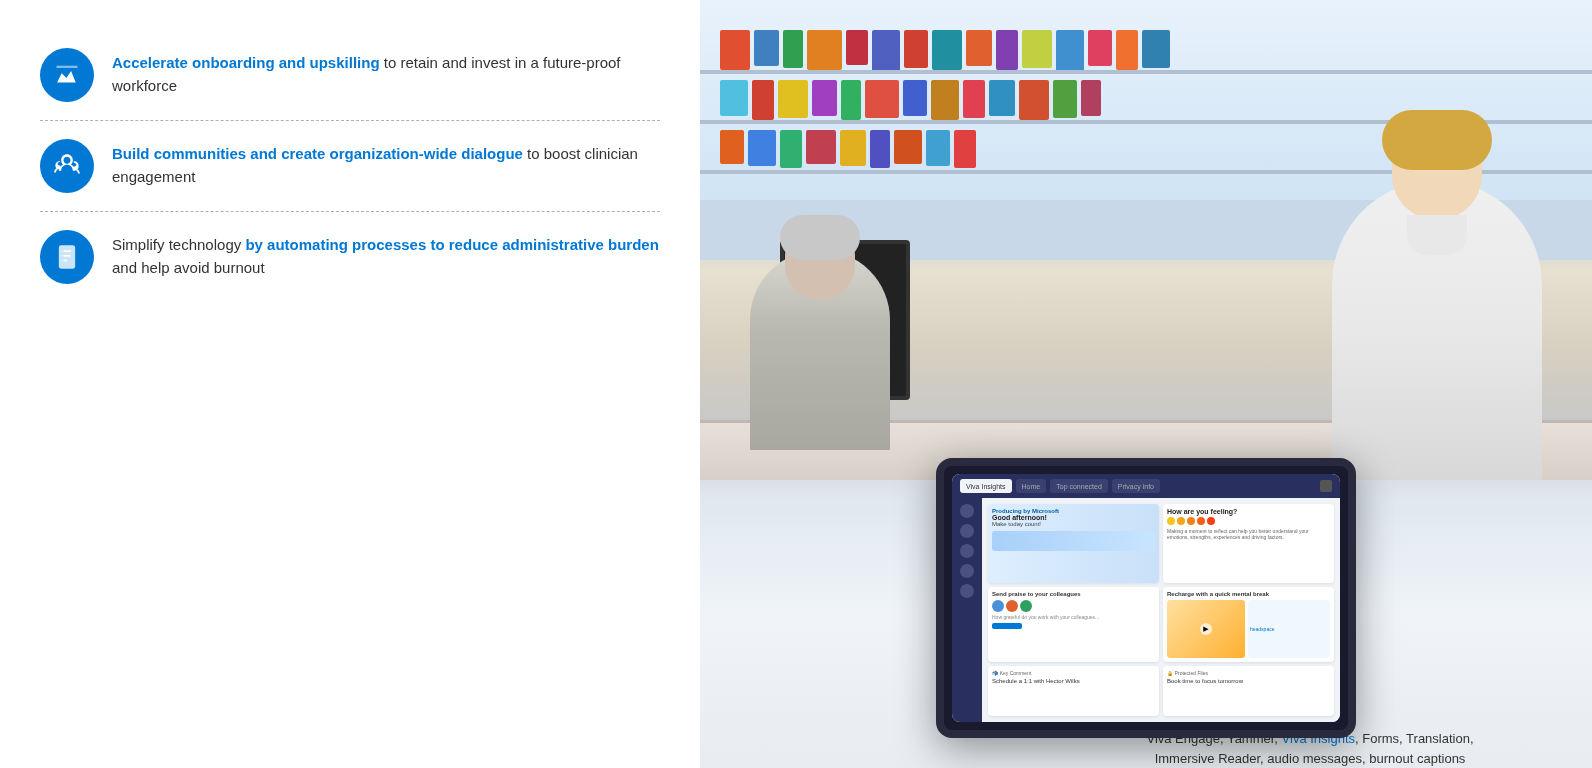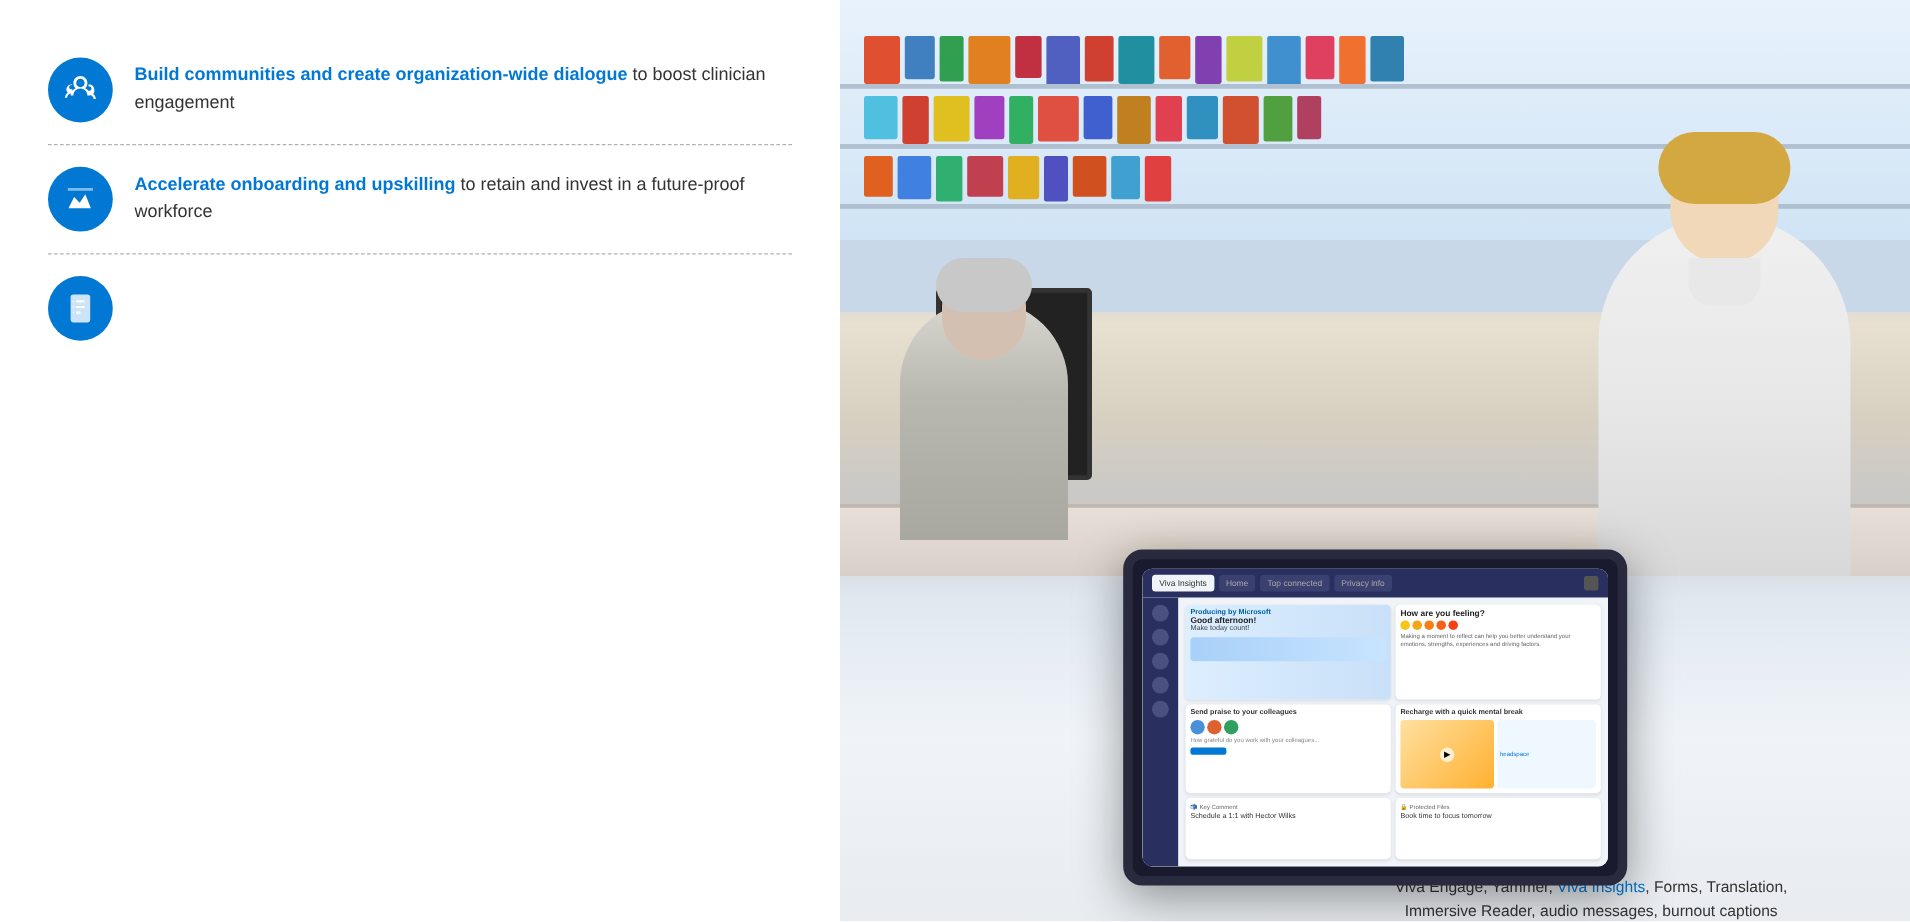--- a/index.html
+++ b/index.html
@@ -206,21 +206,21 @@
 
     .emoji-circle {
       width: 8px;
       height: 8px;
       border-radius: 50%;
     }
 
     .caption-area {
       position: absolute;
       bottom: 0;
-      right: 36px;
+      right: 52px;
       width: 460px;
       text-align: center;
     }
 
     .caption-text {
       font-size: 13px;
       color: #333;
       line-height: 1.5;
     }
 
@@ -232,58 +232,63 @@
     .icon-svg {
       width: 28px;
       height: 28px;
       fill: white;
     }
   </style>
 </head>
 <body>
 
 <div class="left-panel">
+
+  <div class="feature-item">
+    <div class="icon-circle">
+      <svg class="icon-svg" viewBox="0 0 24 24" xmlns="http://www.w3.org/2000/svg">
+        <path d="M3.5 18.5l4-8 4 4 4-6 4 10H3.5z"></path>
+        <path d="M3 4h18v2H3z" opacity="0.5"></path>
+      </svg>
+    </div>
+    <div class="feature-text">
+      <p><span class="highlight">Accelerate onboarding and upskilling</span><span> to retain and invest in a future-proof workforce</span></p>
+    </div>
+  </div>
 
   <div class="feature-item">
     <div class="icon-circle">
       <svg class="icon-svg" viewBox="0 0 24 24" xmlns="http://www.w3.org/2000/svg">
         <path d="M12 2C9.24 2 7 4.24 7 7c0 1.48.61 2.81 1.59 3.76C6.37 11.88 5 13.78 5 16h2c0-2.76 2.24-5 5-5s5 2.24 5 5h2c0-2.22-1.37-4.12-3.59-5.24C16.39 9.81 17 8.48 17 7c0-2.76-2.24-5-5-5zm0 8c-1.66 0-3-1.34-3-3s1.34-3 3-3 3 1.34 3 3-1.34 3-3 3z"></path>
         <path d="M5.5 8C3.57 8 2 9.57 2 11.5c0 .95.39 1.81 1.02 2.43C1.79 14.56 1 15.93 1 17.5h1.5c0-1.66 1.34-3 3-3 .37 0 .72.07 1.05.19.12-.5.31-.98.56-1.42C6.72 12.99 6.27 12.27 6.08 11.5H5.5c-.83 0-1.5-.67-1.5-1.5S4.67 8.5 5.5 8.5c.17 0 .33.03.48.08.04-.53.17-1.03.38-1.49C6.12 8.03 5.81 8 5.5 8z"></path>
         <path d="M18.5 8c-.31 0-.62.03-.91.09.21.46.34.96.38 1.49.15-.05.31-.08.48-.08.83 0 1.5.67 1.5 1.5s-.67 1.5-1.5 1.5h-.58c-.19.77-.64 1.49-1.03 1.77.25.44.44.92.56 1.42.33-.12.68-.19 1.05-.19 1.66 0 3 1.34 3 3H23c0-1.57-.79-2.94-2.02-3.57.63-.62 1.02-1.48 1.02-2.43C22 9.57 20.43 8 18.5 8z"></path>
       </svg>
     </div>
     <div class="feature-text">
       <p><span class="highlight">Build communities and create organization-wide dialogue</span><span> to boost clinician engagement</span></p>
-    </div>
-  </div>
-
-  <div class="feature-item">
-    <div class="icon-circle">
-      <svg class="icon-svg" viewBox="0 0 24 24" xmlns="http://www.w3.org/2000/svg">
-        <path d="M3.5 18.5l4-8 4 4 4-6 4 10H3.5z"></path>
-        <path d="M3 4h18v2H3z" opacity="0.5"></path>
-      </svg>
-    </div>
-    <div class="feature-text">
-      <p><span class="highlight">Accelerate onboarding and upskilling</span><span> to retain and invest in a future-proof workforce</span></p>
     </div>
   </div>
 
 
   <div class="feature-item">
     <div class="icon-circle">
       <svg class="icon-svg" viewBox="0 0 24 24" xmlns="http://www.w3.org/2000/svg">
         <rect x="5" y="2" width="14" height="20" rx="2" ry="2" opacity="0.8"></rect>
         <line x1="9" y1="7" x2="15" y2="7" stroke="white" stroke-width="1.5" fill="none"></line>
         <line x1="9" y1="11" x2="15" y2="11" stroke="white" stroke-width="1.5" fill="none"></line>
         <line x1="9" y1="15" x2="12" y2="15" stroke="white" stroke-width="1.5" fill="none"></line>
         <circle cx="7" cy="7" r="0.5" fill="white"></circle>
         <circle cx="7" cy="11" r="0.5" fill="white"></circle>
         <circle cx="7" cy="15" r="0.5" fill="white"></circle>
       </svg>
+    </div>
+    <div class="feature-text">
+      <p>
+        <span>Simplify technology </span><span class="highlight">by automating processes to reduce administrative burden</span><span> and help avoid burnout</span>
+      </p>
     </div>
   </div>
 
 
 </div>
 
 <div class="right-panel">
 
   <div class="scene">
 

